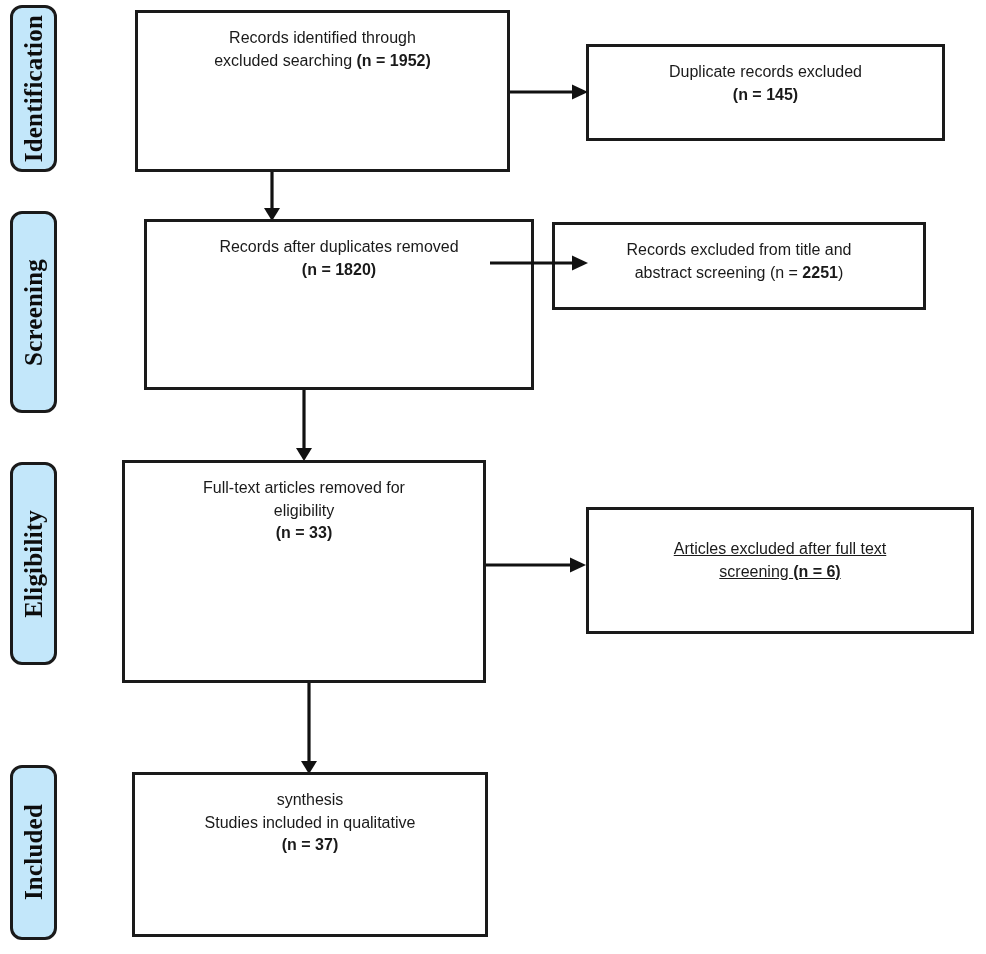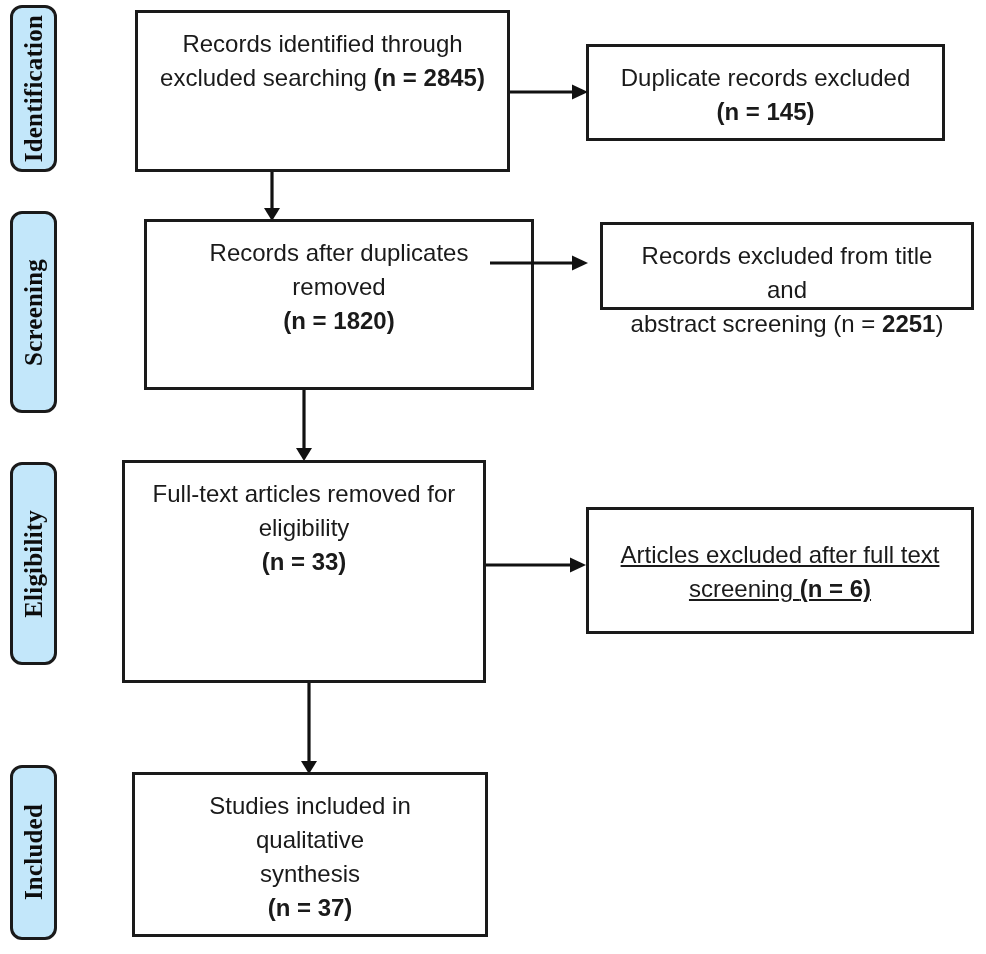--- a/index.html
+++ b/index.html
@@ -46,21 +46,21 @@
   
   .flow-box {
     position: absolute;
     background: #ffffff;
     border: 3px solid #1a1a1a;
     box-sizing: border-box;
     padding-top: 14px;
   }
   .box-text {
     font-family: "Liberation Sans", sans-serif;
-    font-size: 24px;
+    font-size: 16px;
     line-height: 1.42;
     color: #1a1a1a;
     text-align: center;
     padding: 0 17px;
   }
   .box-text .ln {
     display: block;
   }
   .box-text b {
     font-weight: bold;
@@ -96,21 +96,21 @@
     <span class="pill-label">Eligibility</span>
   </div>
 
   <div class="stage-pill" style="left:10px; top:765px; width:47px; height:175px;">
     <span class="pill-label">Included</span>
   </div>
 
   <div class="flow-box" style="left:135px; top:10px; width:375px; height:162px;">
     <div class="box-text">
       <span class="ln">Records identified through</span>
-      <span class="ln"><span>excluded searching </span><b>(n = 2845)</b></span>
+      <span class="ln"><span>excluded searching </span><b>(n = 1952)</b></span>
     </div>
   </div>
 
   <div class="flow-box" style="left:586px; top:44px; width:359px; height:97px;">
     <div class="box-text">
       <span class="ln">Duplicate records excluded</span>
       <span class="ln"><b>(n = 145)</b></span>
     </div>
   </div>
 
@@ -124,21 +124,21 @@
     <polygon points="6,36 22,36 14,49"></polygon>
   </svg>
 
   <div class="flow-box" style="left:144px; top:219px; width:390px; height:171px;">
     <div class="box-text">
       <span class="ln">Records after duplicates removed</span>
       <span class="ln"><b>(n = 1820)</b></span>
     </div>
   </div>
 
-  <div class="flow-box" style="left:600px; top:222px; width:374px; height:88px;">
+  <div class="flow-box" style="left:552px; top:222px; width:374px; height:88px;">
     <div class="box-text">
       <span class="ln">Records excluded from title and</span>
       <span class="ln"><span>abstract screening (n = </span><b>2251</b><span>)</span></span>
     </div>
   </div>
 
   <svg class="connector" style="left:490px; top:249px;" width="100" height="28" viewBox="0 0 100 28">
     <line x1="0" y1="14" x2="84" y2="14"></line>
     <polygon points="82,6.5 98,14 82,21.5"></polygon>
   </svg>
@@ -168,19 +168,19 @@
     <polygon points="84,6.5 100,14 84,21.5"></polygon>
   </svg>
 
   <svg class="connector" style="left:295px; top:683px;" width="28" height="92" viewBox="0 0 28 92">
     <line x1="14" y1="0" x2="14" y2="80"></line>
     <polygon points="6,78 22,78 14,91"></polygon>
   </svg>
 
   <div class="flow-box" style="left:132px; top:772px; width:356px; height:165px;">
     <div class="box-text">
+      <span class="ln">synthesis</span>
       <span class="ln">Studies included in qualitative</span>
-      <span class="ln">synthesis</span>
       <span class="ln"><b>(n = 37)</b></span>
     </div>
   </div>
 
 </div>
 
 </body></html>

